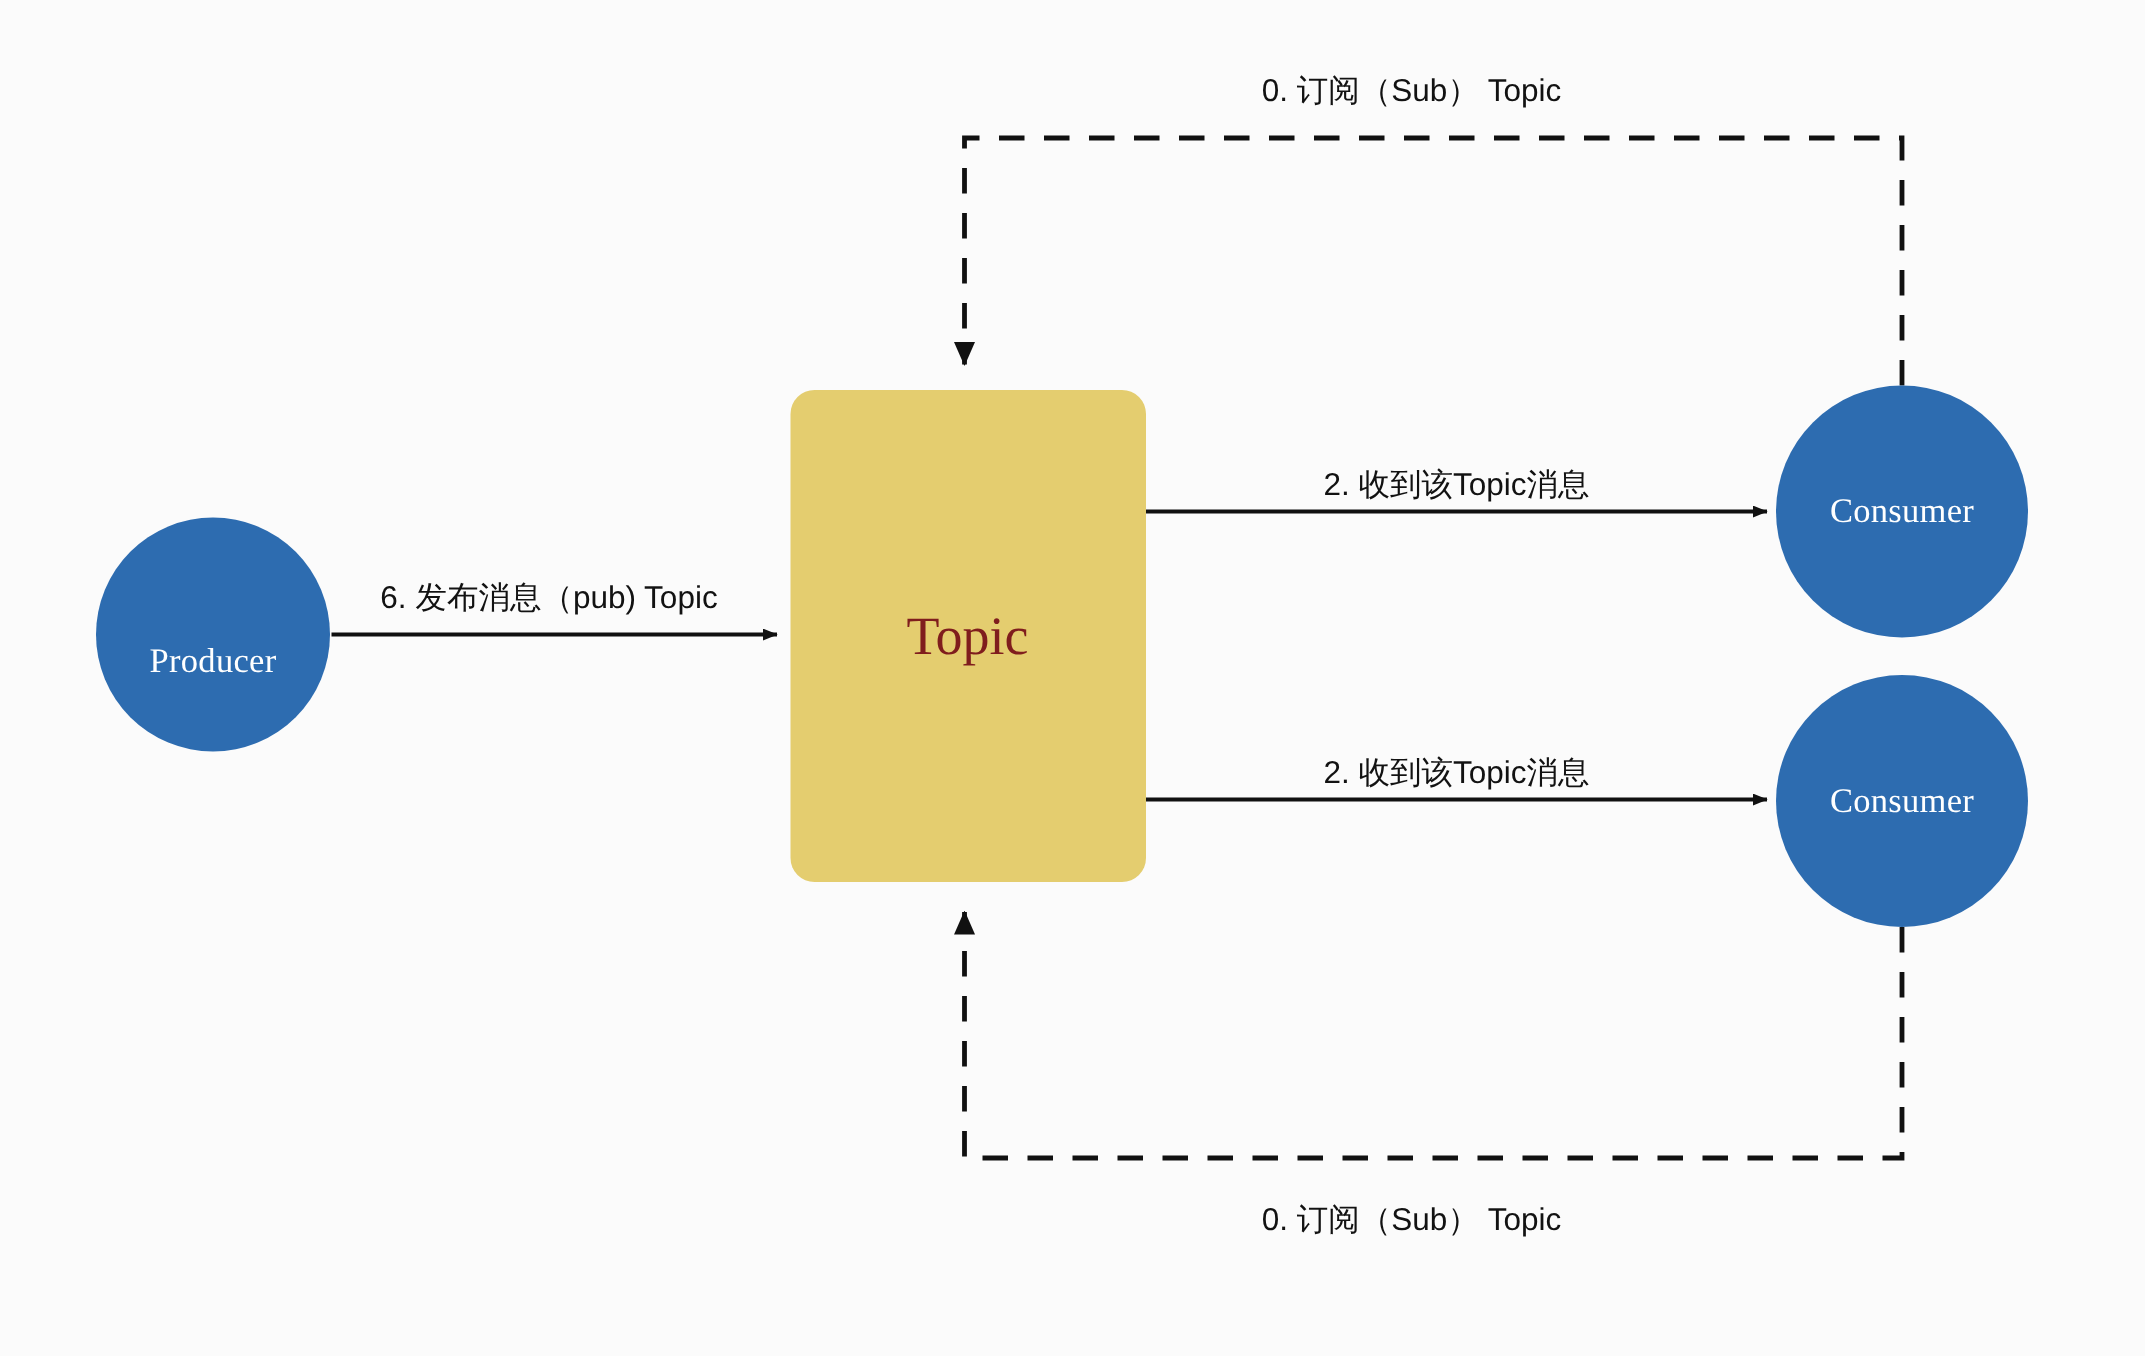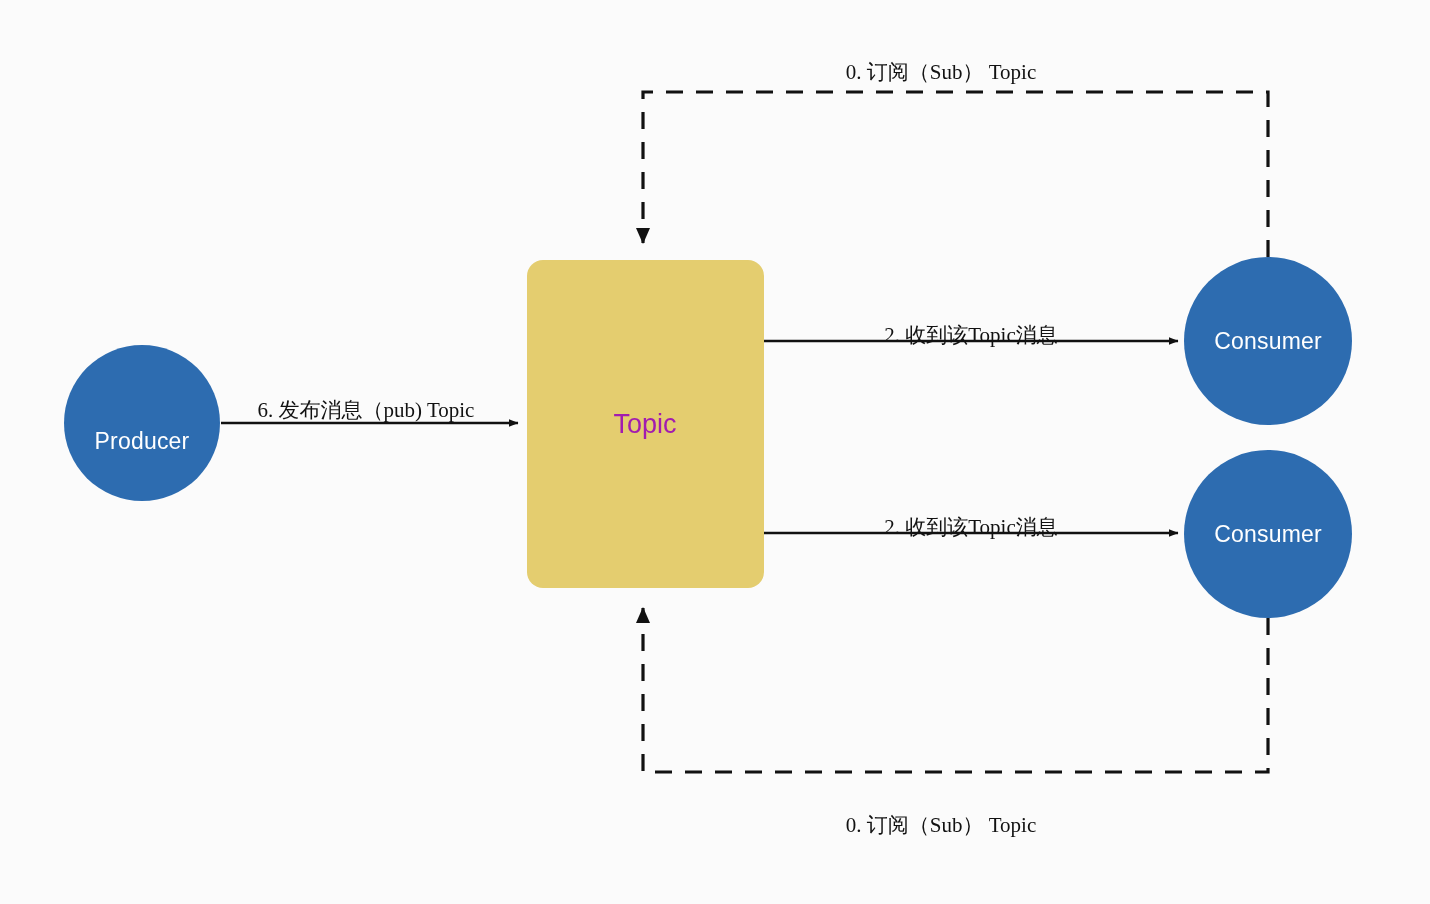--- a/index.html
+++ b/index.html
@@ -16,43 +16,42 @@
   }
   #canvas {
     position: absolute;
     top: 0;
     left: 0;
     width: 1430px;
     height: 904px;
   }
   .node-label {
     position: absolute;
-    font-family: Liberation Sans, sans-serif;
+    font-family: Liberation Serif, serif;
     white-space: nowrap;
     pointer-events: none;
   }
   .circle-label {
     color: #ffffff;
     font-size: 23px;
     letter-spacing: 0.2px;
   }
   .box-label {
-    color: #a21caf;
-    font-size: 27px;
+    color: #7f1d1d;
+    font-size: 36px;
   }
   .edge-label {
     position: absolute;
     color: #121212;
     font-size: 21px;
     white-space: nowrap;
     font-family: "Liberation Sans", "DejaVu Sans", sans-serif;
   }
   .edge-label.cjk {
-    font-family: Liberation Serif, serif;
-    margin-top: 12px;
+    font-family: Liberation Sans, sans-serif;
   }
   .centered {
     transform: translate(-50%, -50%);
   }
 </style>
 </head>
 <body>
 
 <svg id="canvas" viewBox="0 0 1430 904">
   <defs>

